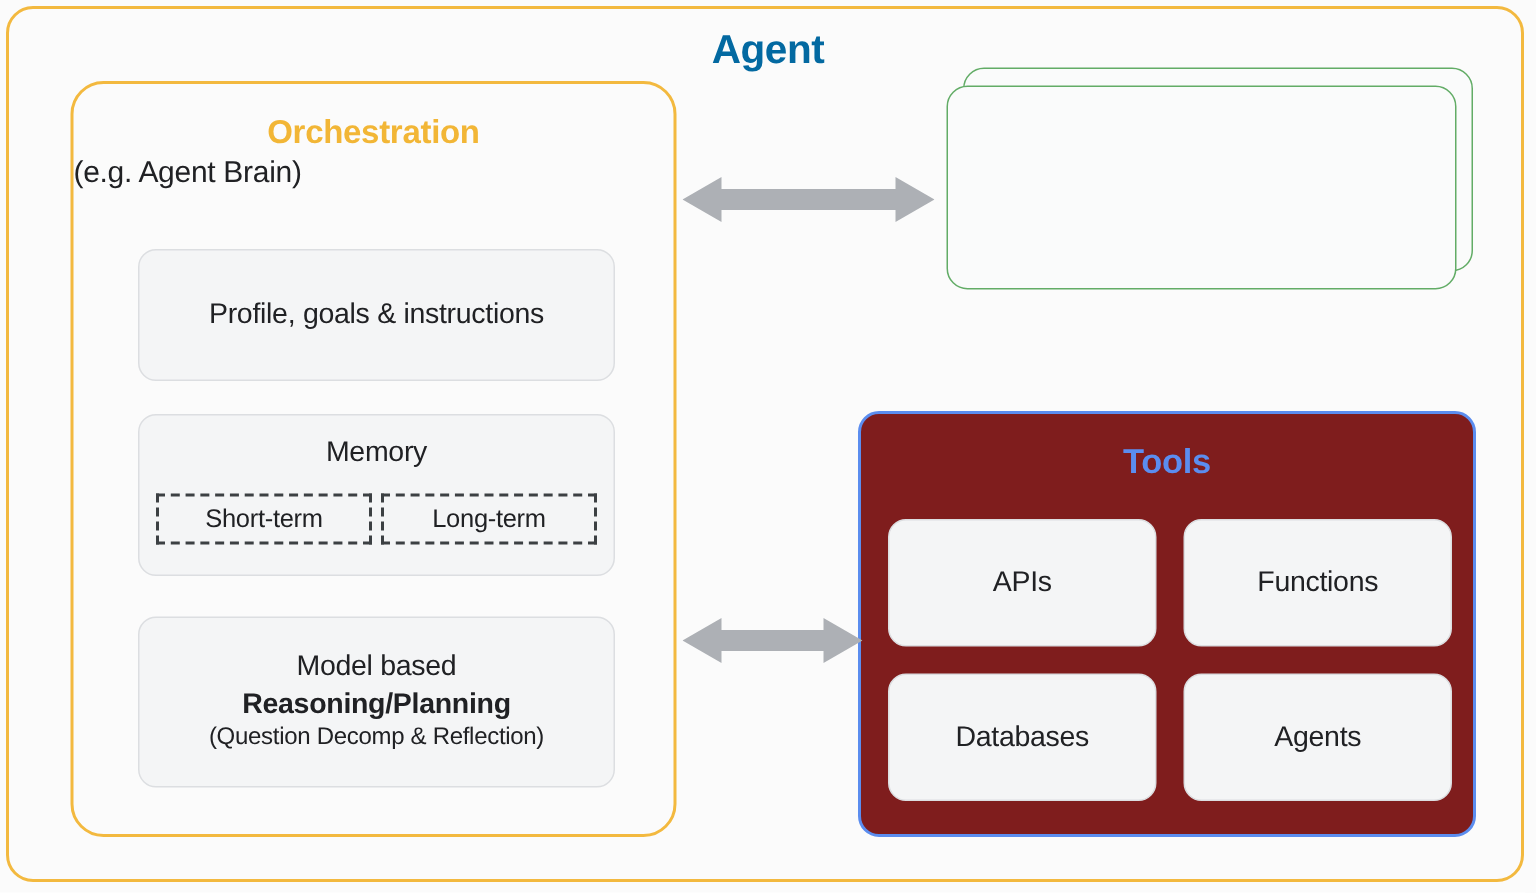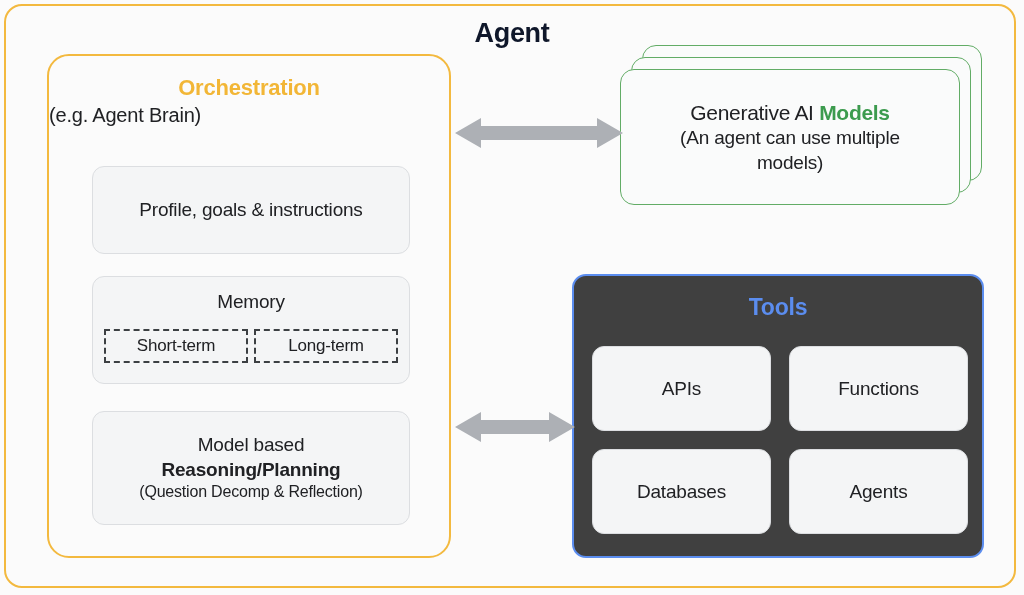--- a/index.html
+++ b/index.html
@@ -36,21 +36,21 @@
 
   .agent-title {
     position: absolute;
     left: 0;
     top: 18px;
     width: 1024px;
     text-align: center;
     font-size: 27px;
     font-weight: bold;
     letter-spacing: -0.3px;
-    color: #0f172a;
+    color: #0369a1;
   }
 
   
   .orchestration-panel {
     position: absolute;
     left: 47px;
     top: 54px;
     width: 404px;
     height: 504px;
     box-sizing: border-box;
@@ -178,21 +178,21 @@
   
   .tools-panel {
     position: absolute;
     left: 572px;
     top: 274px;
     width: 412px;
     height: 284px;
     box-sizing: border-box;
     border: 2px solid #5b8def;
     border-radius: 14px;
-    background: #404040;
+    background: #7f1d1d;
   }
   .tools-title {
     margin-top: 18px;
     text-align: center;
     font-size: 23px;
     font-weight: bold;
     color: #5b8def;
     letter-spacing: -0.2px;
   }
   .tools-grid {
@@ -245,25 +245,20 @@
     <div class="grey-card card-reasoning">
       <span class="reason-line1">Model based</span>
       <span class="reason-line2">Reasoning/Planning</span>
       <span class="reason-line3">(Question Decomp &amp; Reflection)</span>
     </div>
   </div>
 
   <div class="models-stack">
     <div class="stack-layer stack-layer-3"></div>
     <div class="stack-layer stack-layer-2"></div>
-    <div class="stack-layer stack-layer-1">
-      <div class="models-line1"><span>Generative AI </span><span class="models-strong">Models</span></div>
-      <div class="models-line2">(An agent can use multiple</div>
-      <div class="models-line3">models)</div>
-    </div>
   </div>
 
   <div class="tools-panel">
     <div class="tools-title">Tools</div>
     <div class="tools-grid">
       <div class="grey-card tool-card">
         <span>APIs</span>
       </div>
       <div class="grey-card tool-card">
         <span>Functions</span>

